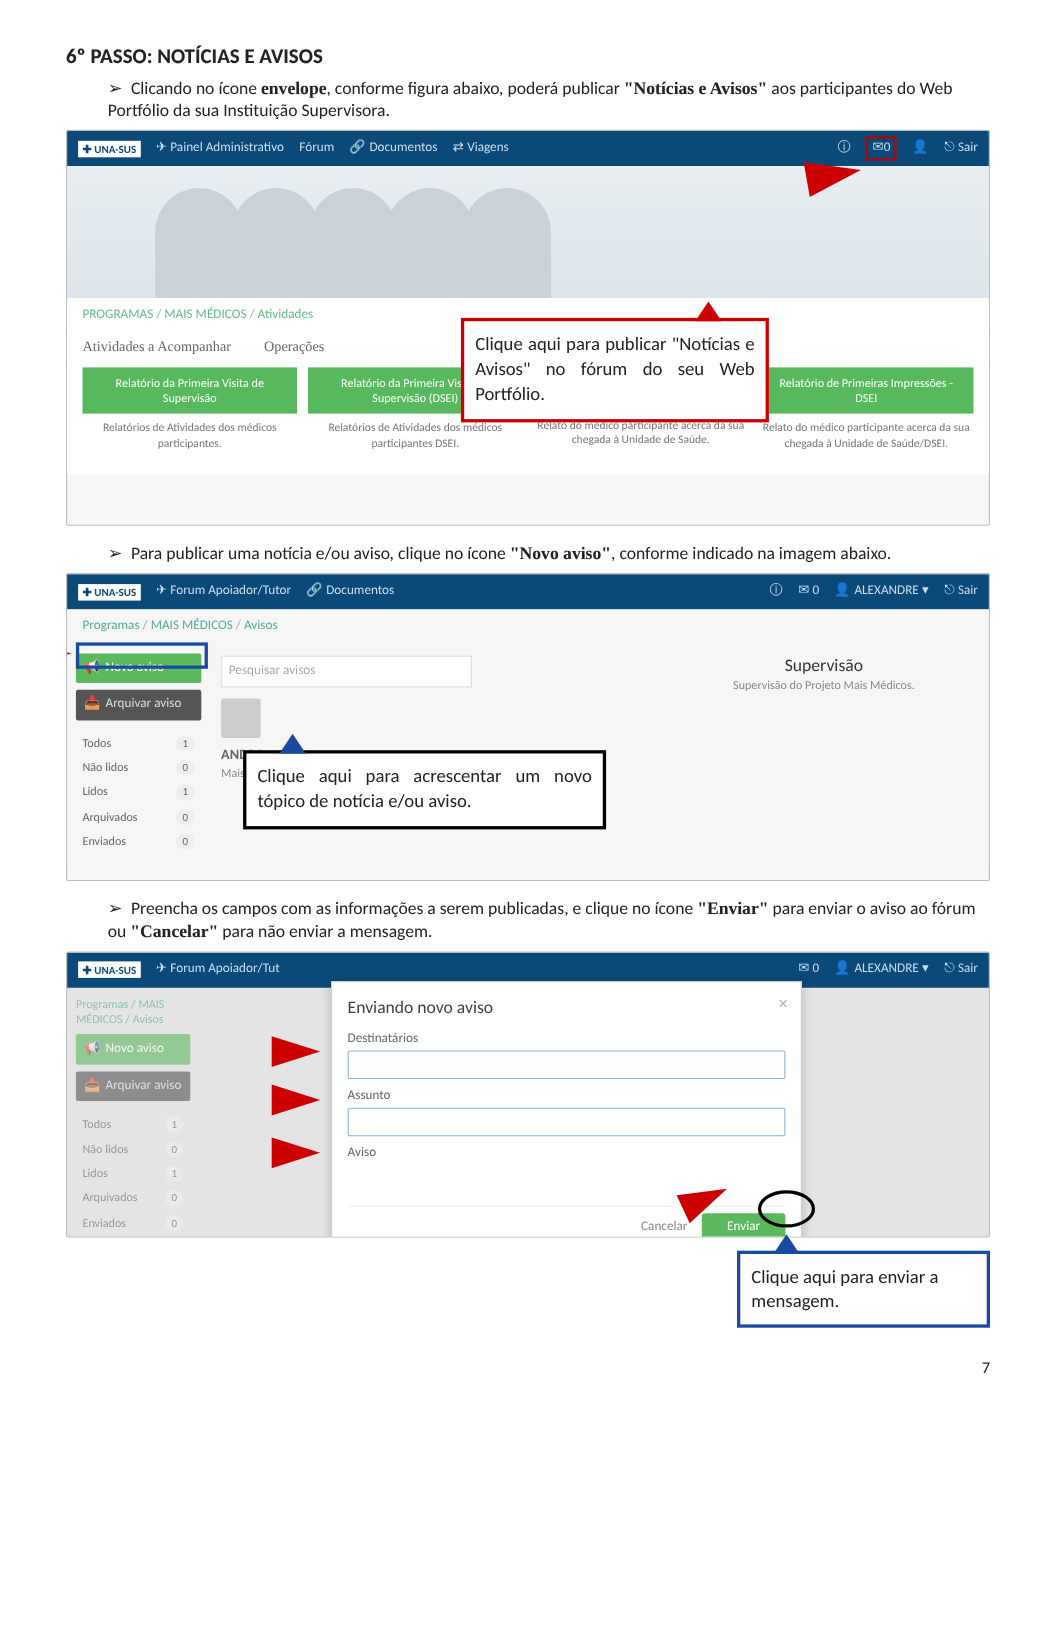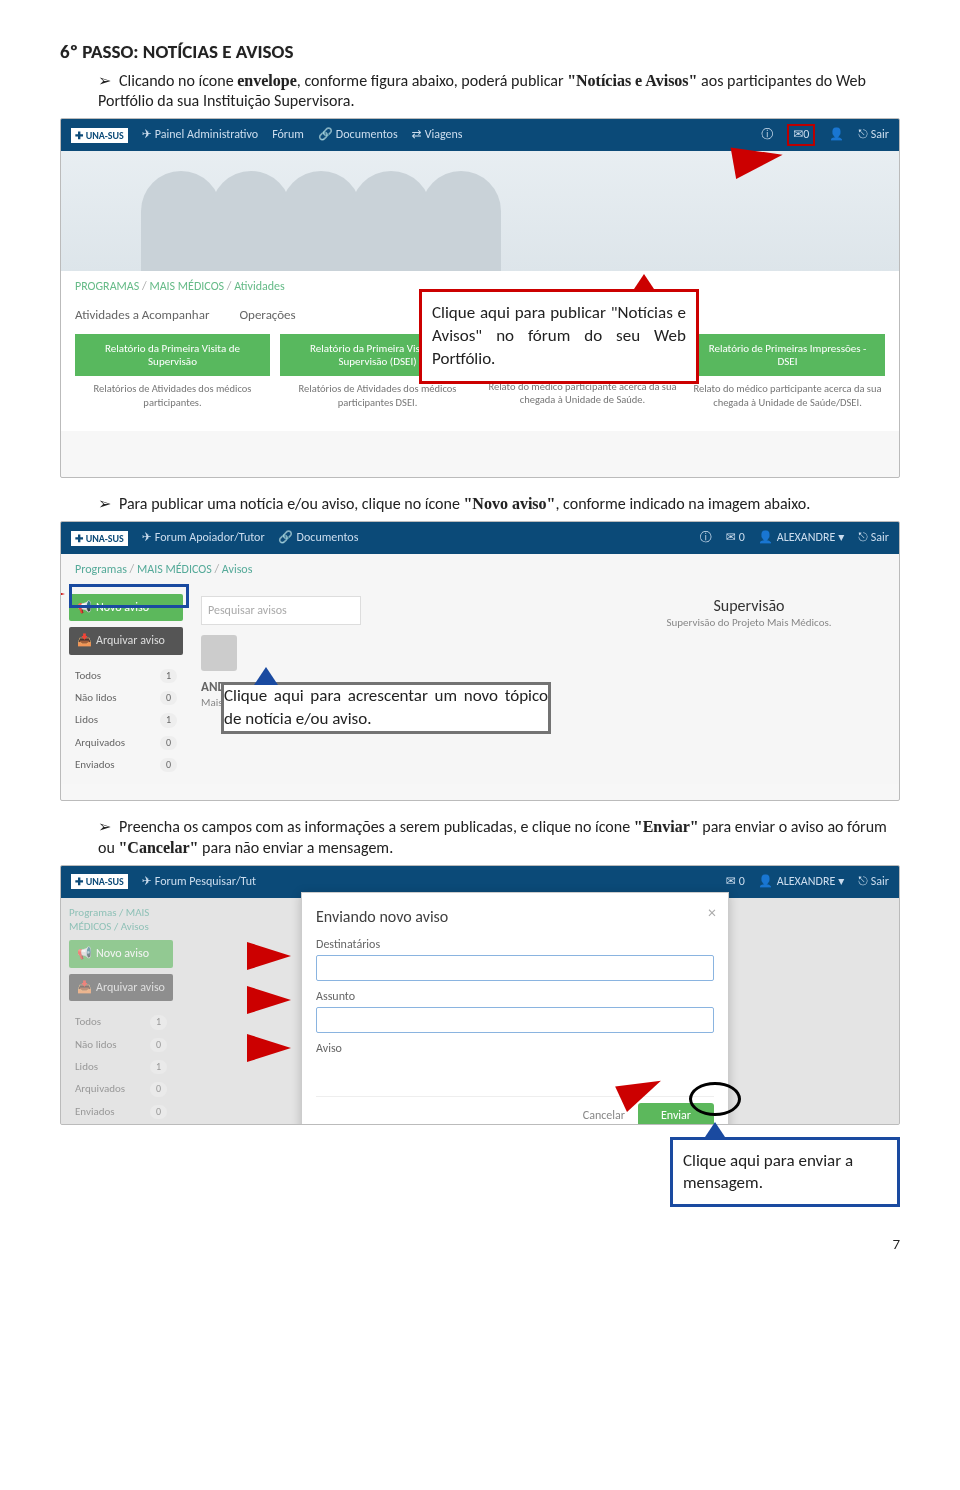--- a/index.html
+++ b/index.html
@@ -15,49 +15,49 @@
   .topnav { background: #0b4a78; height: 32px; display: flex; align-items: center; padding: 0 10px; gap: 14px; font-size: 12px; color: #cde; }
   .topnav .logo { background: #fff; color: #0b4a78; padding: 1px 4px; font-weight: bold; font-size: 10px; }
   .topnav .spacer { flex: 1; }
   .topnav-item { display: flex; align-items: center; gap: 3px; }
   .env-badge { border: 2px solid #b00; width: 28px; height: 22px; display: flex; align-items: center; justify-content: center; background: #0b4a78; }
   .banner { height: 120px; background: linear-gradient(#e8eef2,#dde5ea); display: flex; align-items: flex-end; }
   .people { display: flex; gap: -10px; padding-left: 80px; }
   .person { width: 80px; height: 100px; background: #c9d2d8; border-radius: 40px 40px 0 0; margin-right: -10px; }
   .crumbs { font-size: 12px; color: #6b8; padding: 8px 14px; background: #fff; }
   .crumbs .sep { color: #aaa; }
-  .tabs-row { background: #fff; padding: 4px 14px 10px; font-size: 13px; color: #666; display: flex; gap: 30px; }
+  .tabs-row { background: #fff; padding: 4px 14px 10px; font-size: 13px; color: #666; display: flex; gap: 30px; font-family: Liberation Serif, serif; }
   .cards { display: flex; gap: 10px; padding: 0 14px 16px; background: #fff; text-align: center; }
   .card { flex: 1; }
   .card-head { background: #58b85e; color: #fff; font-size: 11px; padding: 8px; line-height: 1.2; min-height: 40px; }
   .card-body { font-size: 10.5px; color: #777; padding: 6px 2px; line-height: 1.3; }
 
   
   .callout1 { position: absolute; border: 3px solid #c00; background: #fff; padding: 10px; font-size: 17px; line-height: 1.35; width: 280px; top: 170px; right: 200px; text-align: justify; }
   .callout1::before { content: ""; position: absolute; top: -18px; right: 40px; width: 0; height: 0; border-left: 12px solid transparent; border-right: 12px solid transparent; border-bottom: 18px solid #c00; }
   .bigarrow { position: absolute; width: 0; height: 0; border-top: 16px solid transparent; border-bottom: 16px solid transparent; border-left: 50px solid #c00; }
   .bigarrow.top { top: 24px; right: 116px; transform: rotate(-10deg); }
 
   
   .ss2-body { display: flex; background: #f6f6f6; }
   .sidebar2 { width: 130px; padding: 8px; font-size: 11px; }
   .btn-green { background: #5cb85c; color: #fff; padding: 6px 8px; font-size: 12px; margin-bottom: 6px; border-radius: 2px; display: flex; align-items: center; gap: 4px; }
   .btn-dark { background: #555; color: #ddd; padding: 6px 8px; font-size: 12px; margin-bottom: 10px; border-radius: 2px; display: flex; align-items: center; gap: 4px; }
   .filter { display: flex; justify-content: space-between; padding: 4px 6px; color: #666; }
   .filter .cnt { background: #eee; border-radius: 8px; padding: 0 6px; font-size: 10px; }
   .main2 { flex: 1; padding: 10px; }
-  .search2 { border: 1px solid #ddd; background: #fff; padding: 6px; font-size: 12px; color: #aaa; width: 160px; }
+  .search2 { border: 1px solid #ddd; background: #fff; padding: 6px; font-size: 12px; color: #aaa; width: 228px; }
   .supv { float: right; font-size: 13px; color: #444; text-align: center; width: 280px; }
   .supv .t { font-size: 16px; color: #333; }
   .msgrow { margin-top: 10px; display: flex; gap: 8px; align-items: flex-start; flex-direction: column; }
   .avatar { width: 36px; height: 36px; background: #ccc; border-radius: 3px; }
   .msgtxt { font-size: 11px; color: #888; }
   .msgname { font-weight: bold; color: #666; font-size: 13px; }
   .rect-highlight { position: absolute; border: 3px solid #1a4aa0; top: 62px; left: 8px; width: 120px; height: 24px; }
-  .callout2 { position: absolute; border: 3px solid #737373; background: #fff; font-size: 17px; line-height: 1.35; width: 330px; top: 160px; left: 160px; text-align: justify; }
+  .callout2 { position: absolute; border: 3px solid #000000; background: #fff; padding: 10px; font-size: 17px; line-height: 1.35; width: 330px; top: 160px; left: 160px; text-align: justify; }
   .callout2::before { content: ""; position: absolute; top: -18px; left: 30px; width: 0; height: 0; border-left: 12px solid transparent; border-right: 12px solid transparent; border-bottom: 18px solid #1a4aa0; }
   .bigarrow.left2 { top: 56px; left: -56px; border-left-width: 60px; }
 
   
   .ss3 { position: relative; }
   .modal { position: absolute; top: 26px; left: 240px; right: 170px; background: #fff; border: 1px solid #ccc; box-shadow: 0 2px 10px rgba(0,0,0,0.2); padding: 14px; font-size: 13px; }
   .modal .mtitle { font-size: 16px; color: #404040; margin-bottom: 10px; }
   .modal .close { position: absolute; top: 10px; right: 12px; color: #aaa; font-size: 16px; }
   .modal label { display: block; font-size: 12px; color: #666; margin-top: 8px; }
   .modal .fld { border: 1px solid #8ab4e0; height: 26px; margin-top: 2px; border-radius: 2px; background: #fff; }
@@ -206,21 +206,21 @@
 </div>
 
 <p class="intro">
   <span class="arrow">➢</span>
   <span>Preencha os campos com as informações a serem publicadas, e clique no ícone </span><span class="bold outlined">"Enviar"</span><span> para enviar o aviso ao fórum ou </span><span class="bold outlined">"Cancelar"</span><span> para não enviar a mensagem.</span>
 </p>
 
 <div class="screenshot ss3" style="height:260px;">
   <div class="topnav">
     <span class="logo">✚ <span>UNA-SUS</span></span>
-    <span class="topnav-item">✈ <span>Forum Pesquisar/Tut</span></span>
+    <span class="topnav-item">✈ <span>Forum Apoiador/Tut</span></span>
     <span class="spacer"></span>
     <span class="topnav-item">✉ <span>0</span></span>
     <span class="topnav-item">👤 <span>ALEXANDRE</span> ▾</span>
     <span class="topnav-item">⎋ <span>Sair</span></span>
   </div>
   <div class="bgdim"></div>
   <div class="sidebar-blur sidebar2">
     <div style="font-size:11px;color:#5a9;margin-bottom:6px;">
       <span>Programas</span> / <span>MAIS MÉDICOS</span> / <span>Avisos</span>
     </div>

